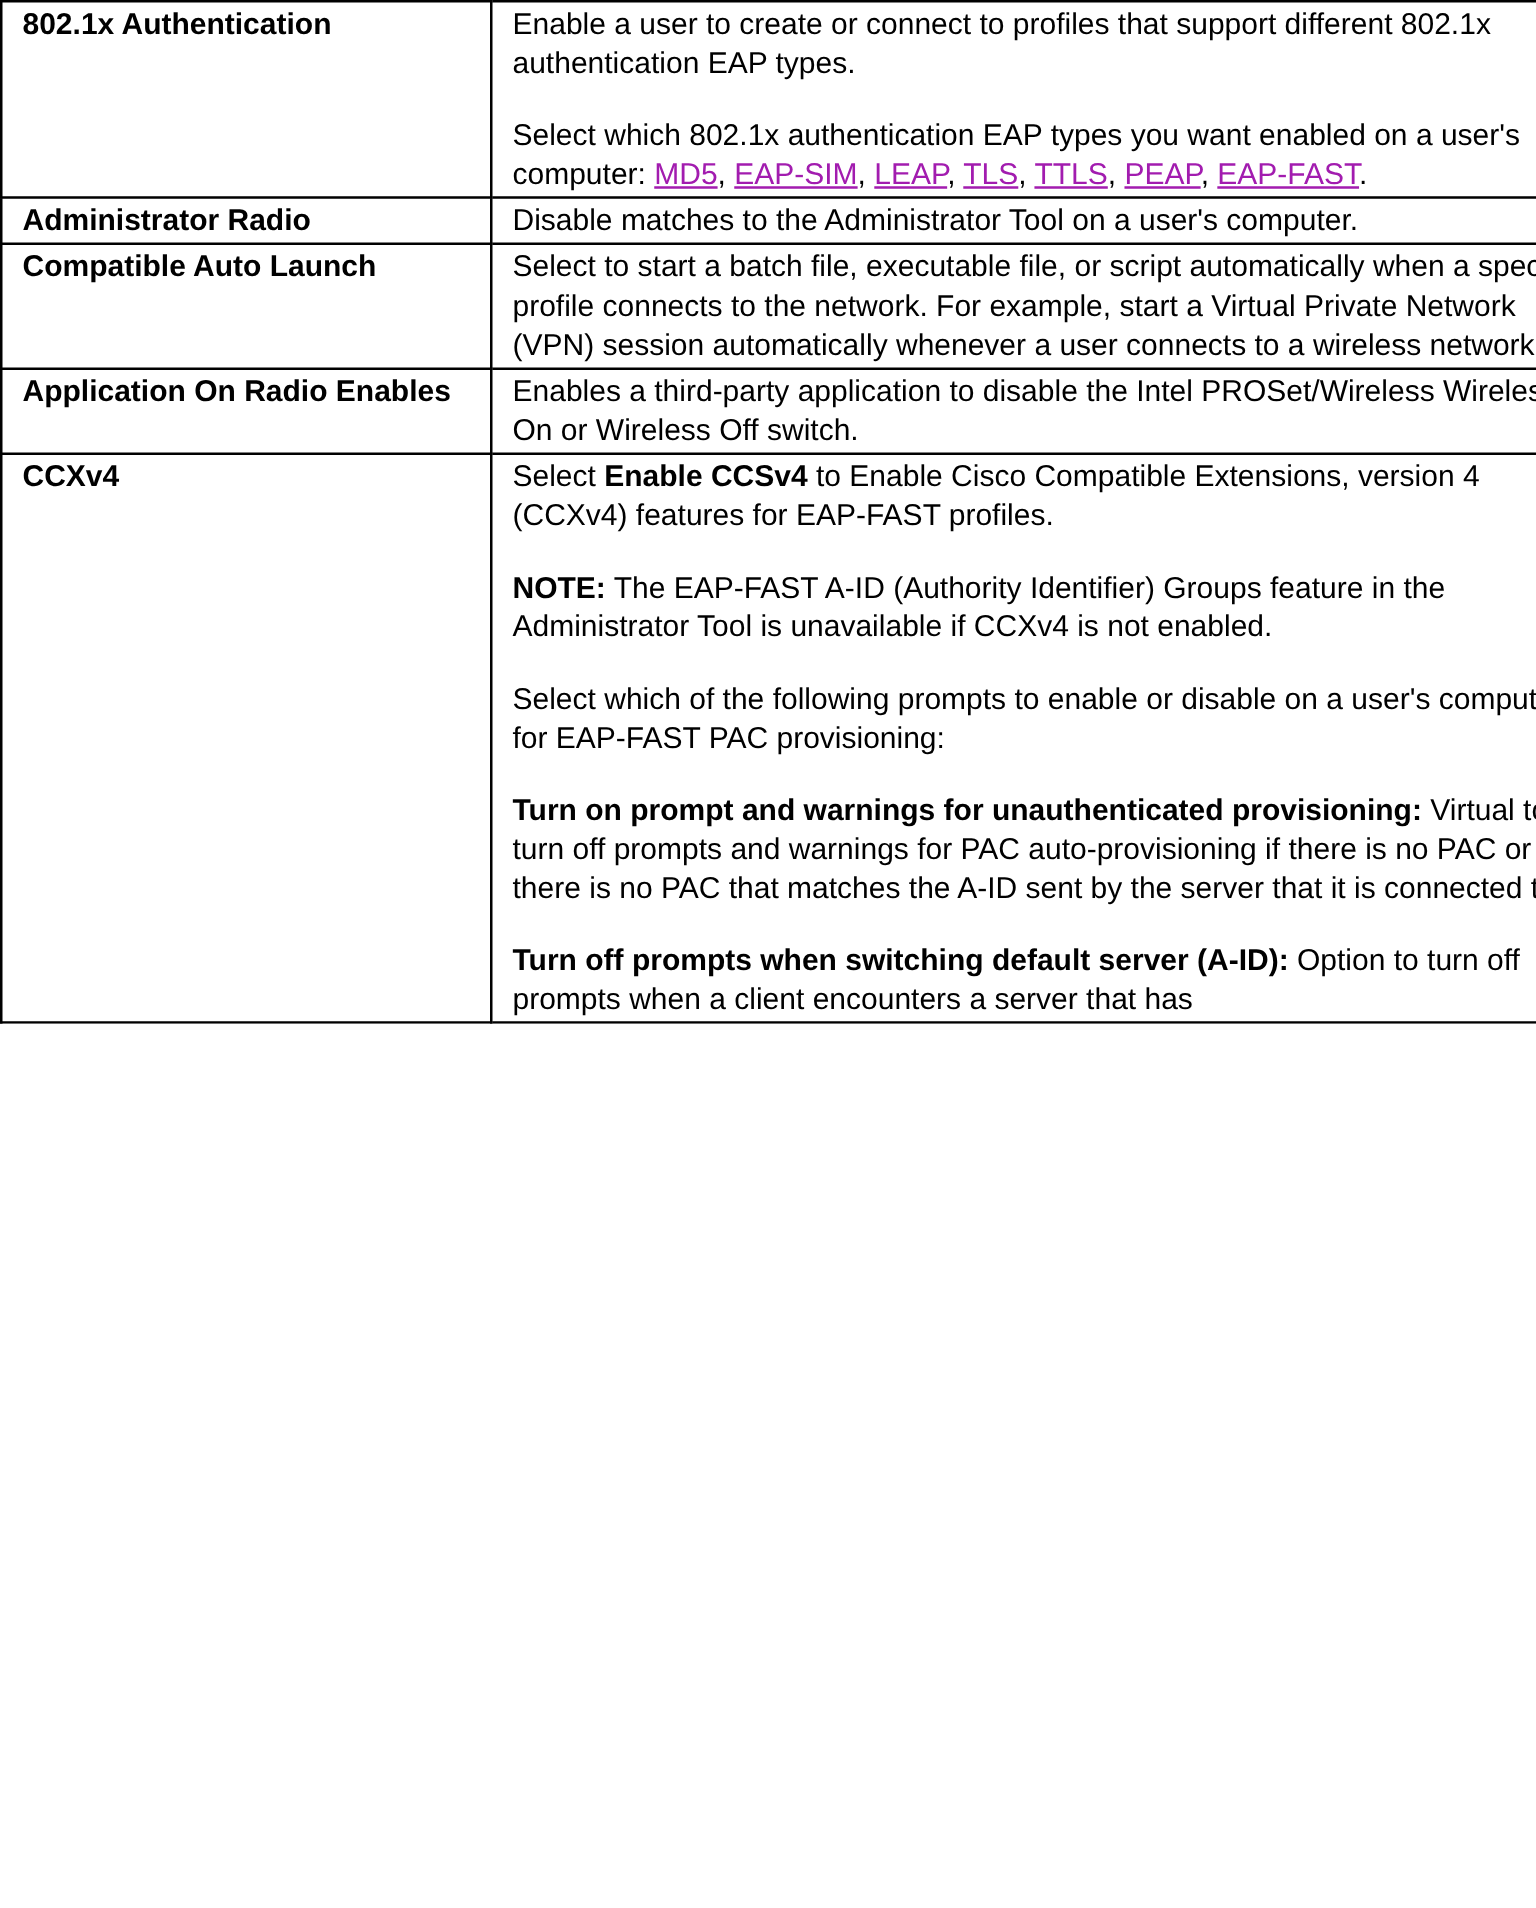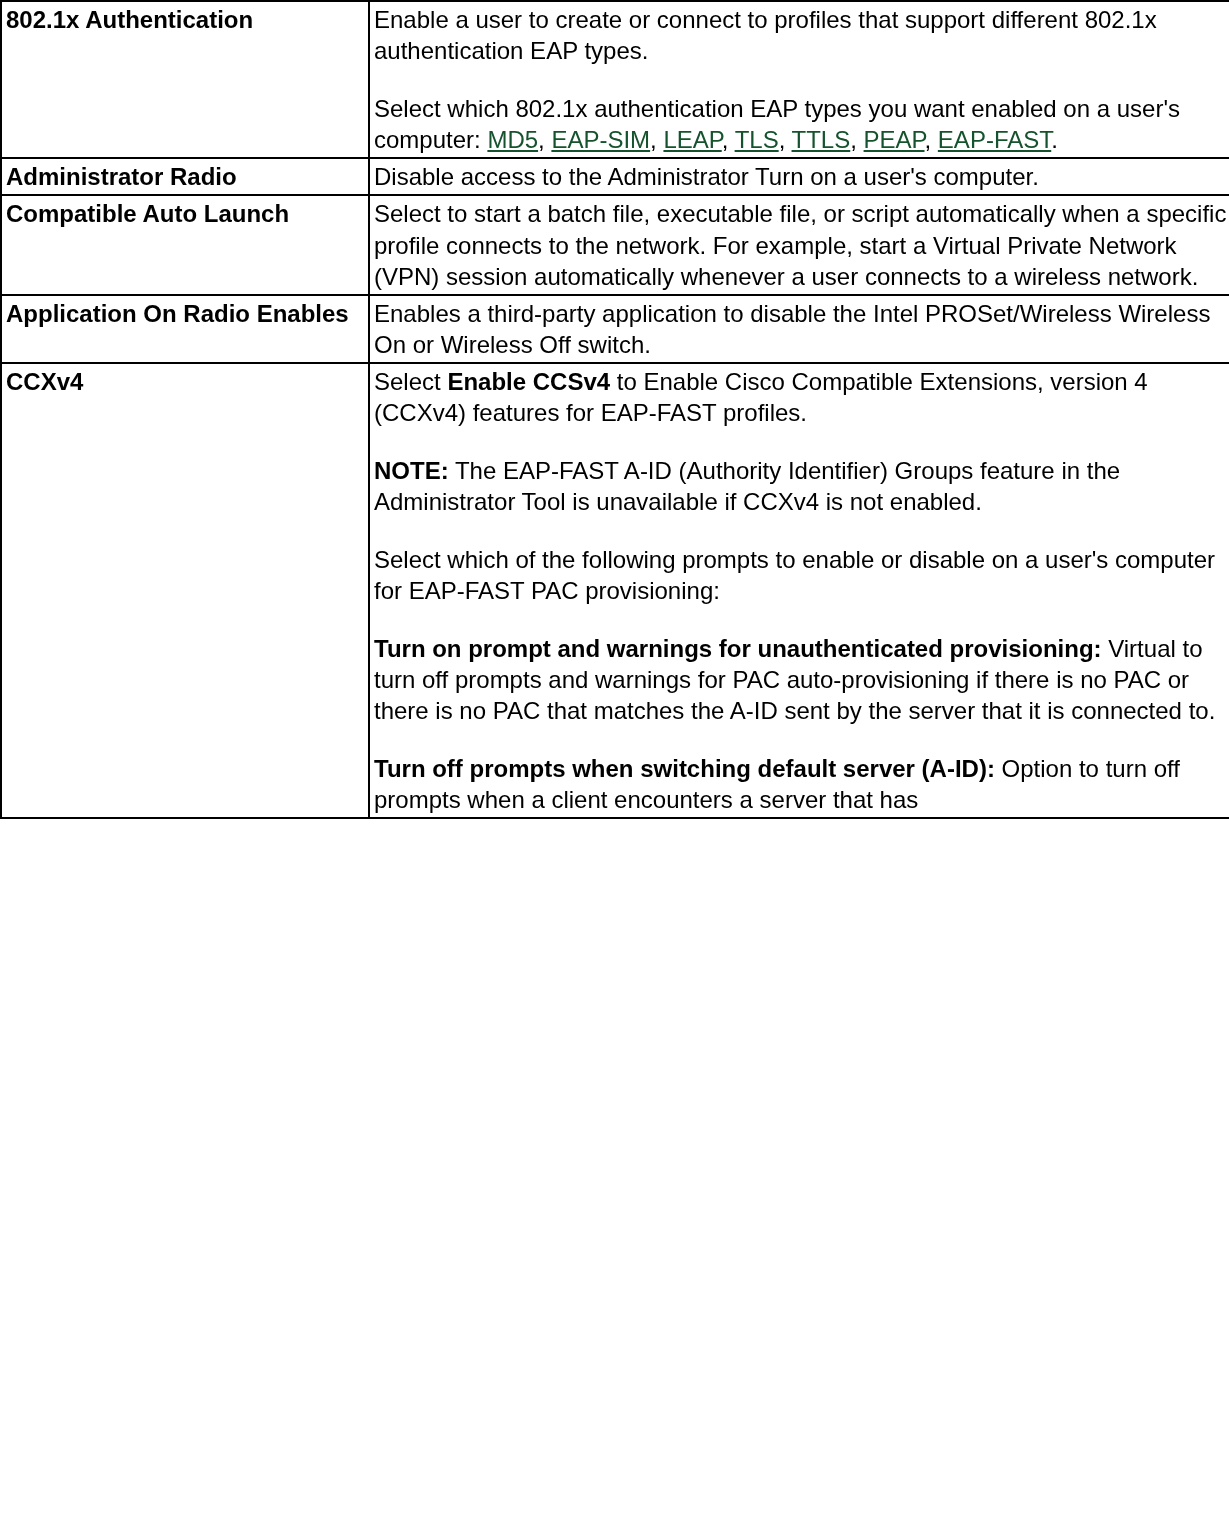--- a/index.html
+++ b/index.html
@@ -12,35 +12,35 @@
       background: #fff;
     }
     table {
       border-collapse: collapse;
       width: 1229px;
       table-layout: fixed;
     }
     td {
       border: 2px solid #000;
       vertical-align: top;
-      padding: 2px 4px;
+      padding: 2px 16px;
     }
     td.left {
       width: 358px;
       font-weight: bold;
     }
     td.right {
       width: 871px;
     }
     .bold {
       font-weight: bold;
       margin-top: 47px;
     }
     a {
-      color: #14532d;
+      color: #a21caf;
     }
     .spacer {
       height: 1.1em;
     }
   </style>
 </head>
 <body>
 
 <table>
   <tbody>
@@ -50,21 +50,21 @@
       <td class="right">
         <span>Enable a user to create or connect to profiles that support different 802.1x authentication EAP types.</span>
         <div class="spacer"></div>
         <span>Select which 802.1x authentication EAP types you want enabled on a user's computer: </span><a href="#">MD5</a><span>, </span><a href="#">EAP-SIM</a><span>, </span><a href="#">LEAP</a><span>, </span><a href="#">TLS</a><span>, </span><a href="#">TTLS</a><span>, </span><a href="#">PEAP</a><span>, </span><a href="#">EAP-FAST</a><span>.</span>
       </td>
     </tr>
 
     <tr>
       <td class="left">Administrator Radio</td>
       <td class="right">
-        <span>Disable access to the Administrator Turn on a user's computer.</span>
+        <span>Disable matches to the Administrator Tool on a user's computer.</span>
       </td>
     </tr>
 
     <tr>
       <td class="left">Compatible Auto Launch</td>
       <td class="right">
         <span>Select to start a batch file, executable file, or script automatically when a specific profile connects to the network. For example, start a Virtual Private Network (VPN) session automatically whenever a user connects to a wireless network.</span>
       </td>
     </tr>
 

